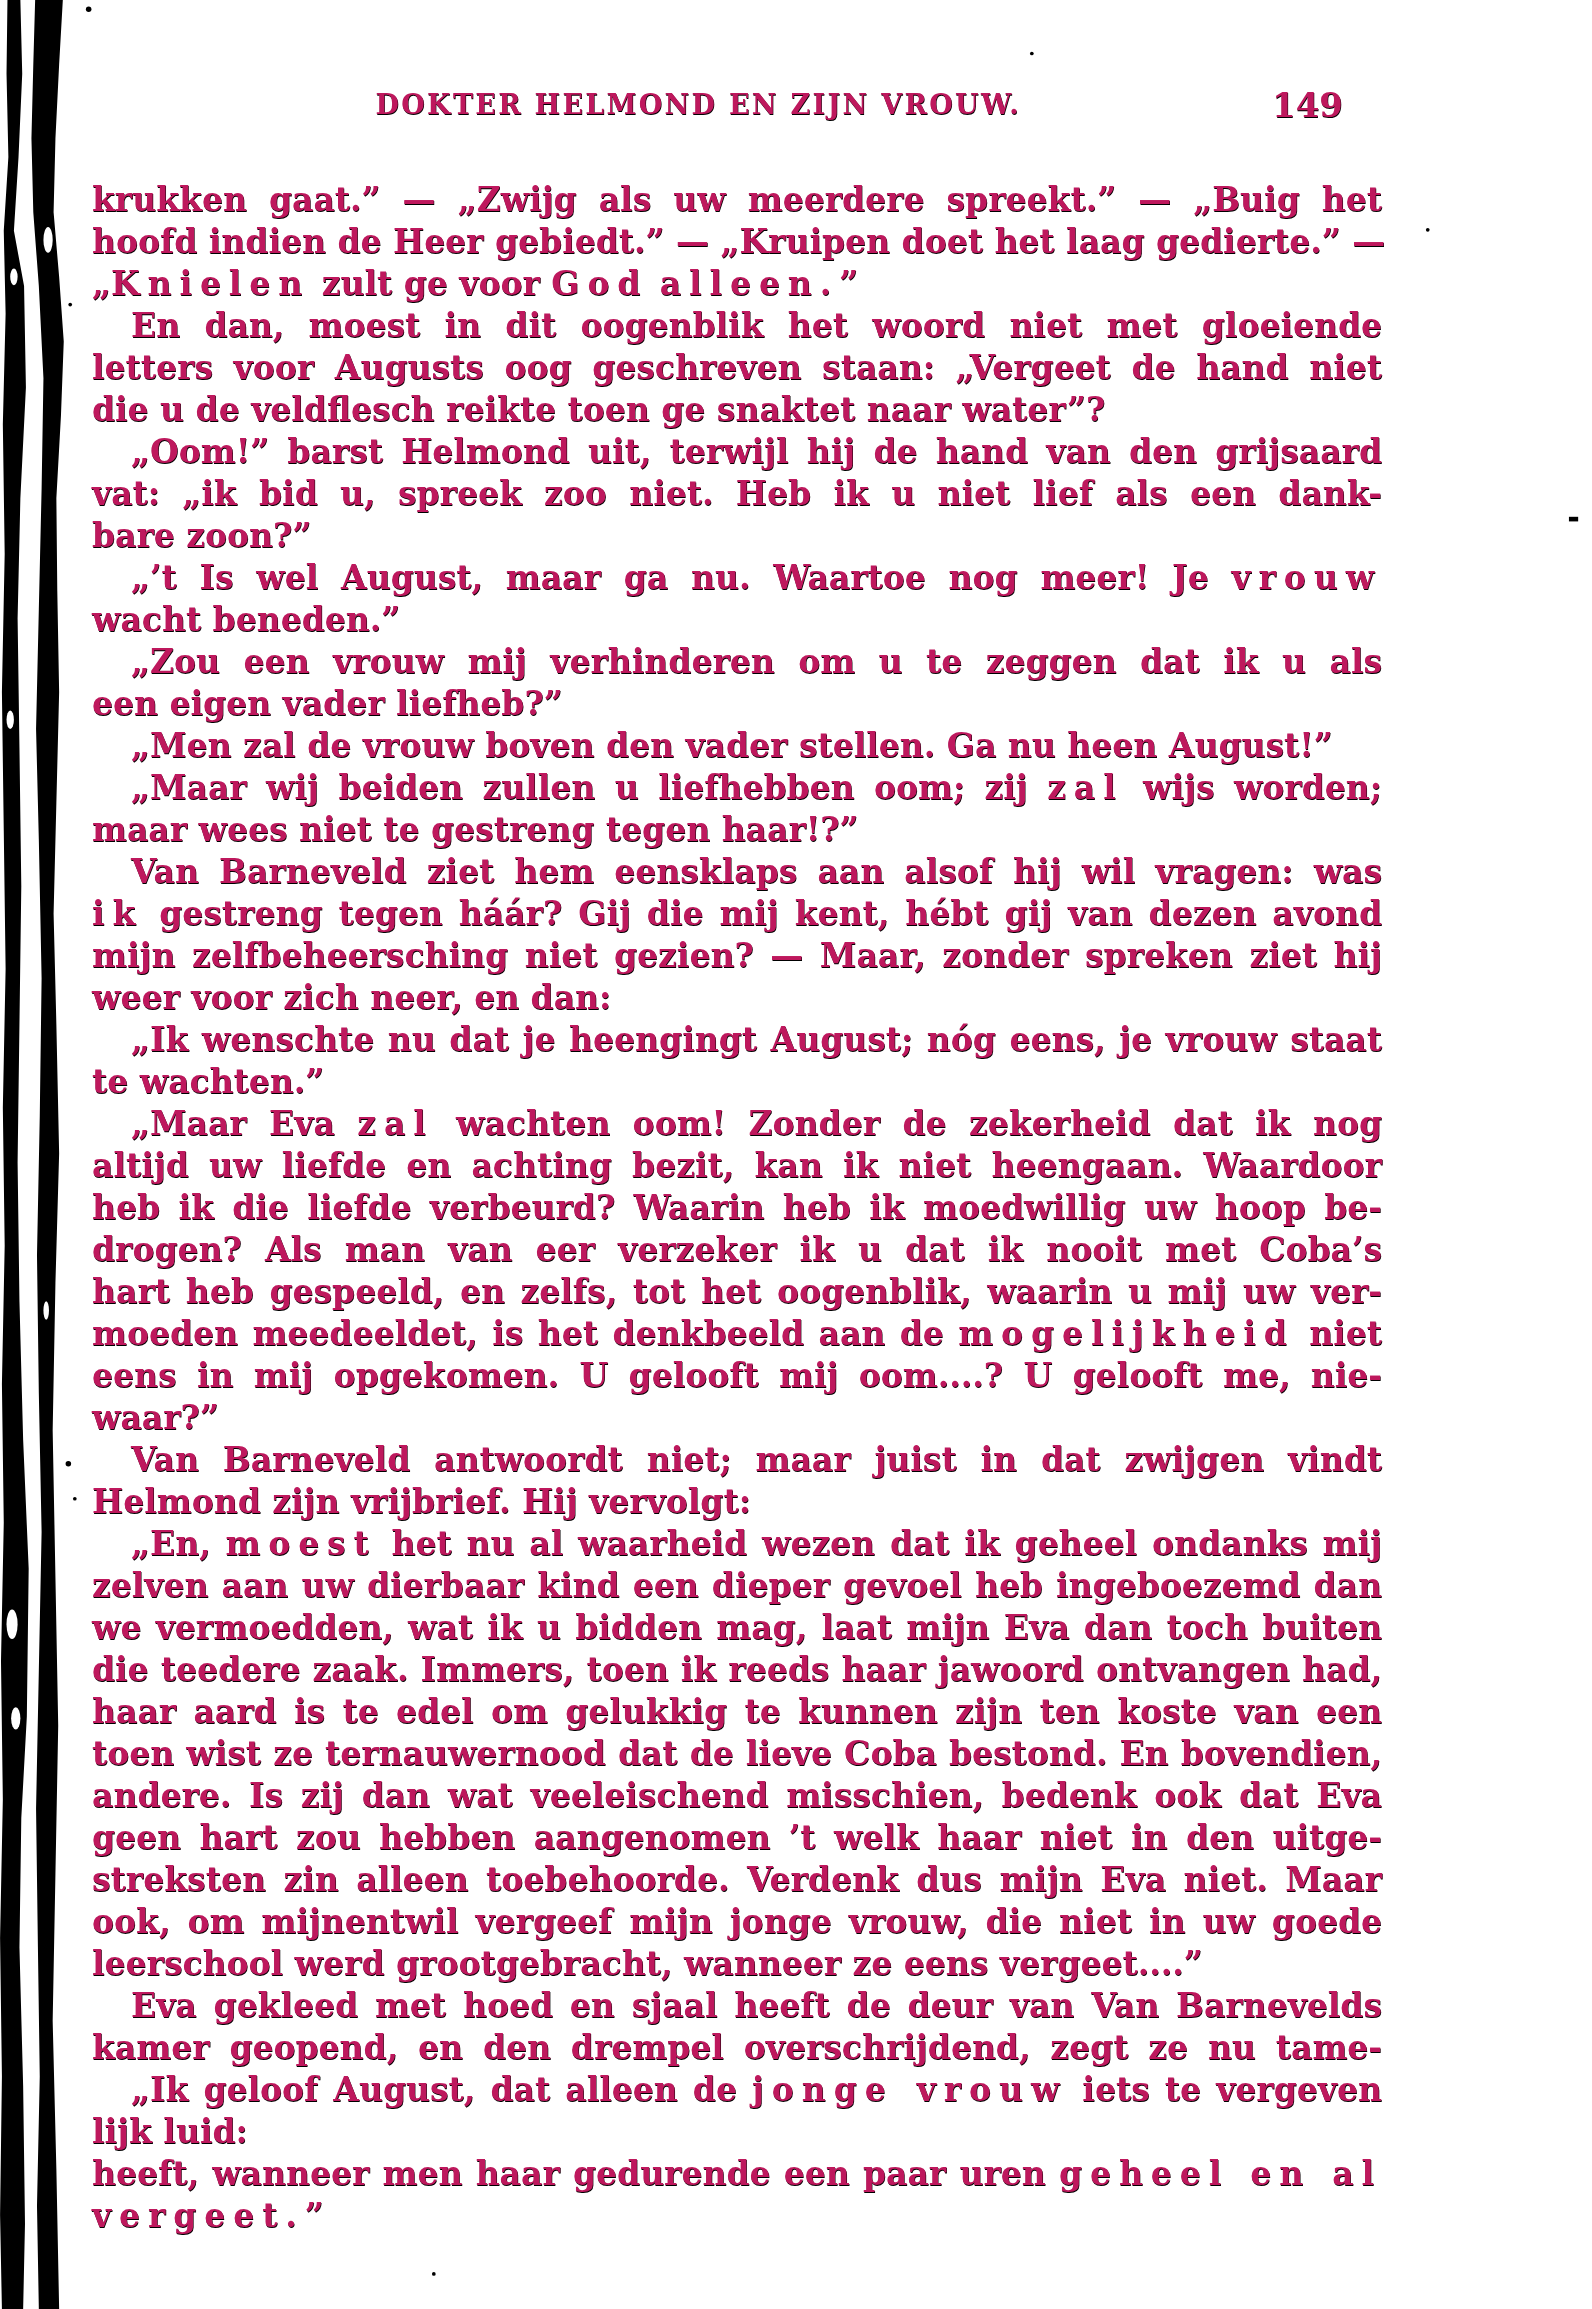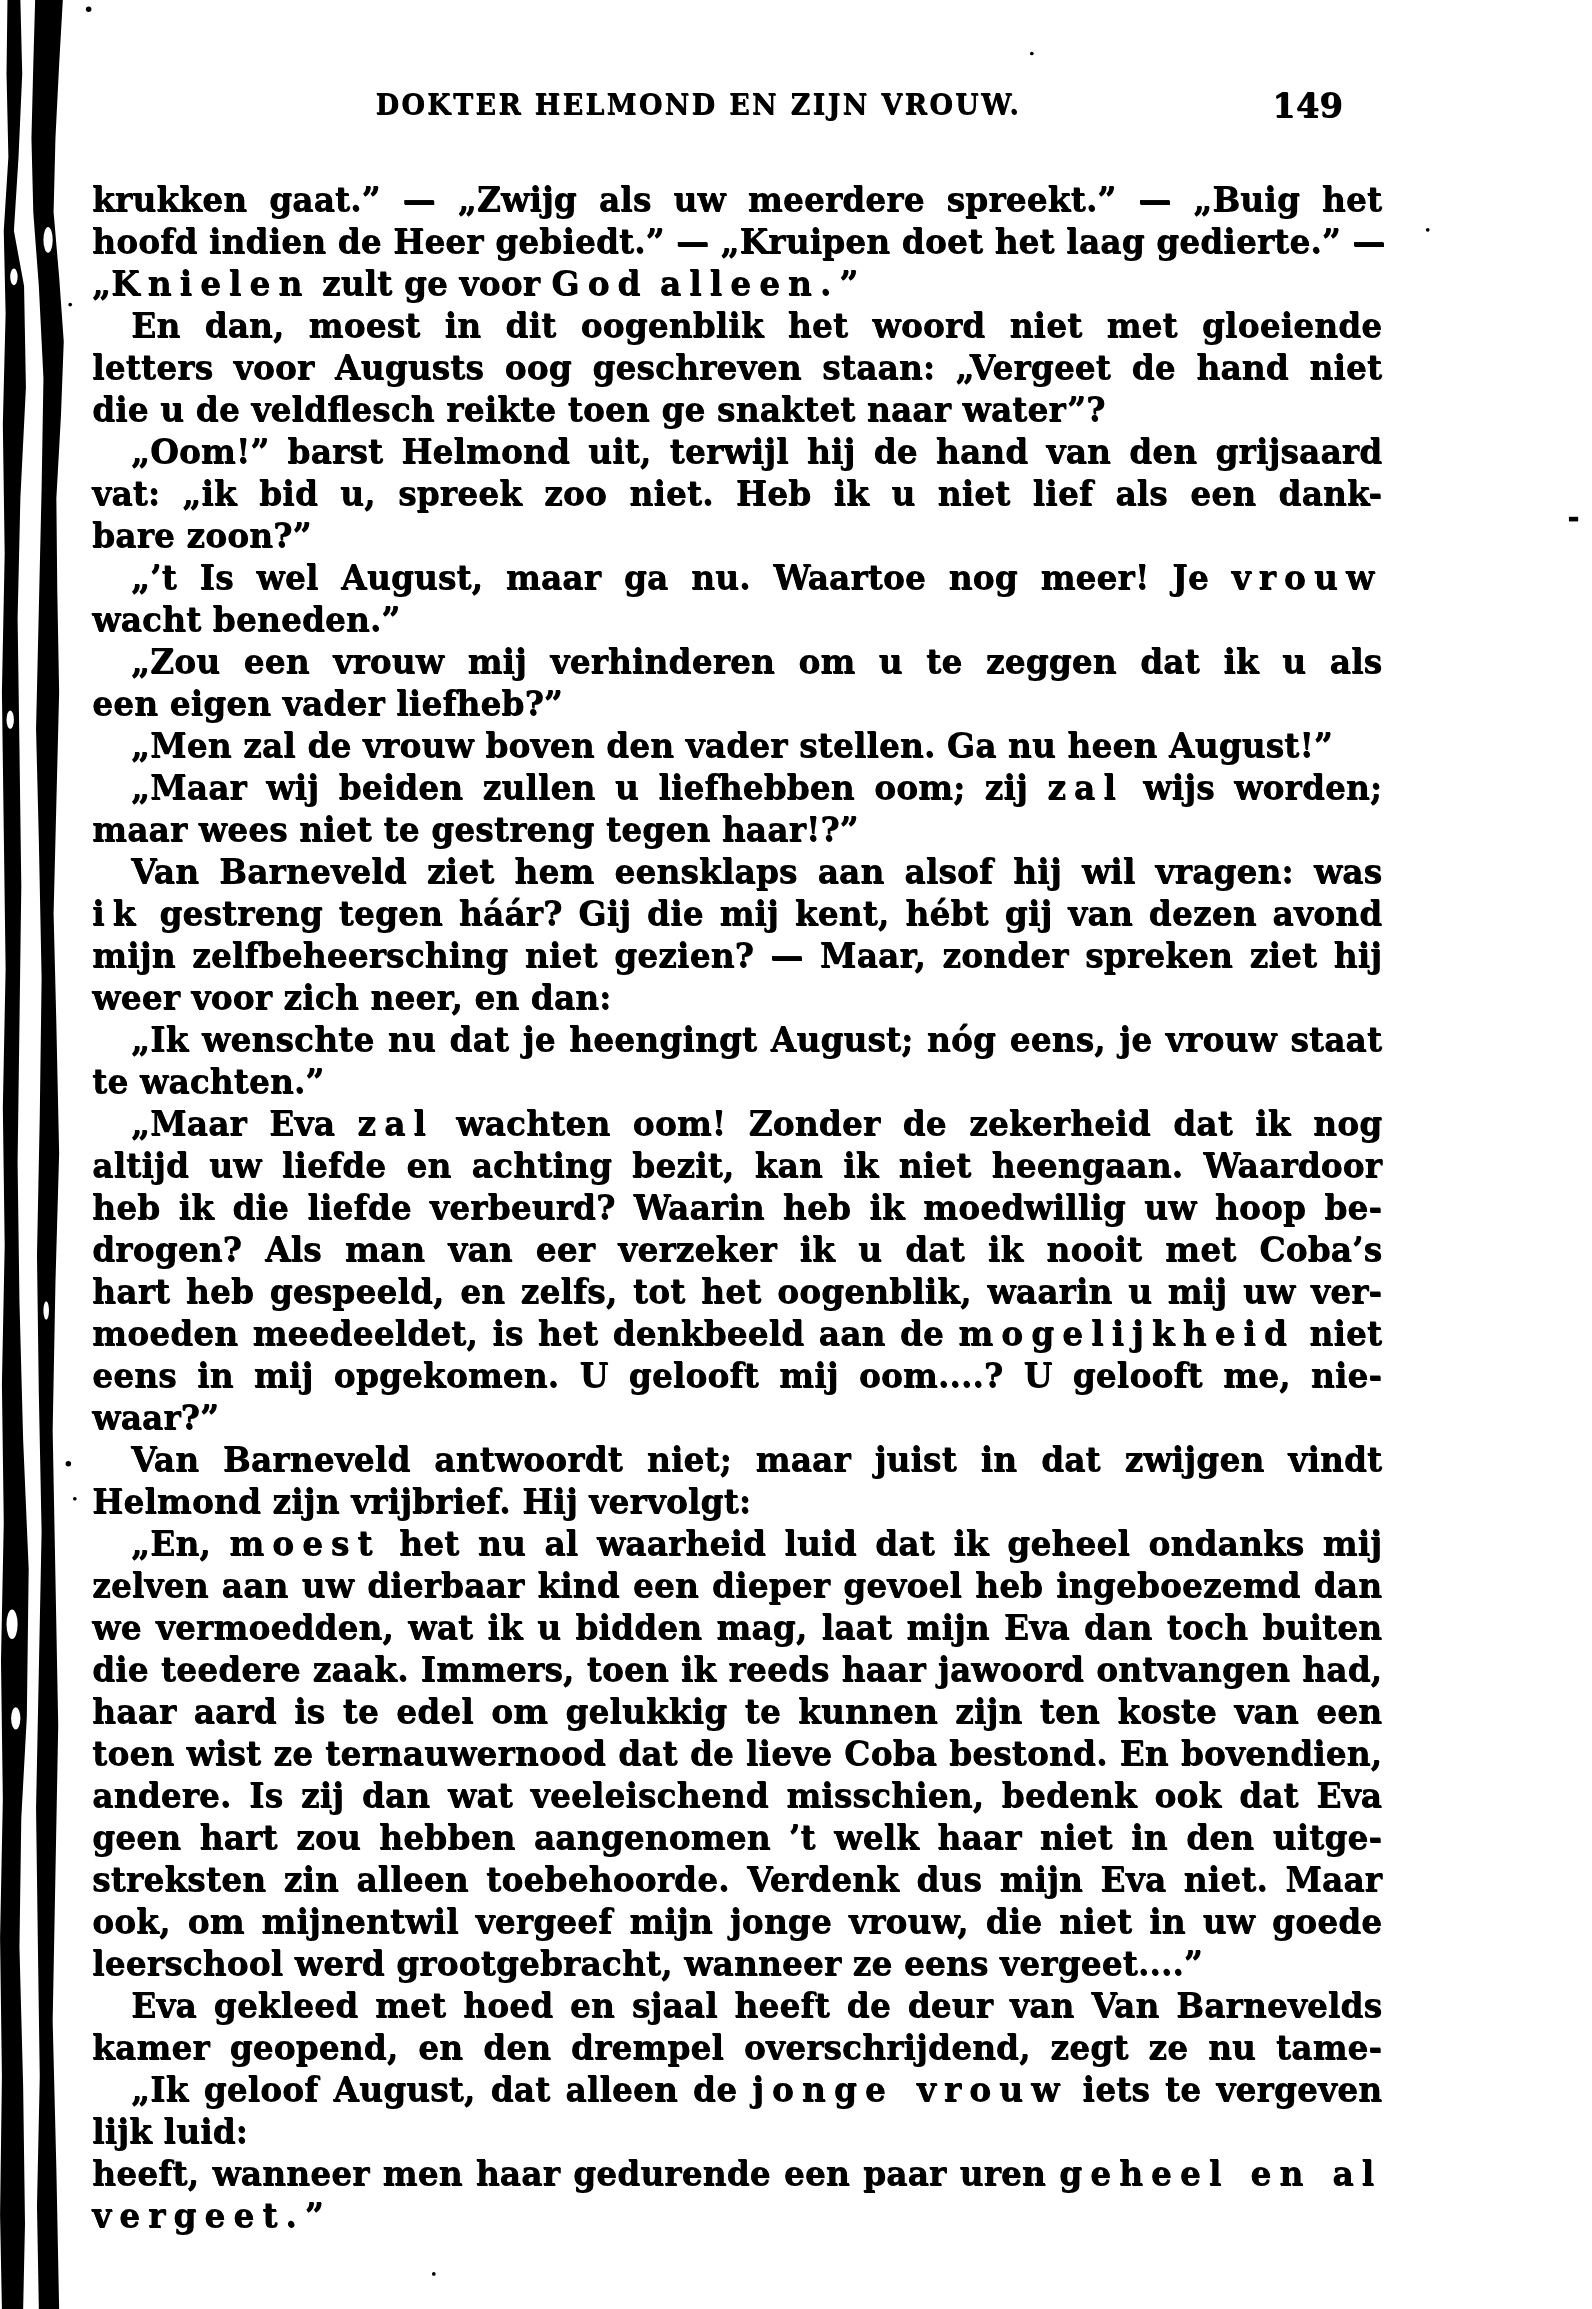--- a/index.html
+++ b/index.html
@@ -3,21 +3,21 @@
 <meta charset="utf-8">
 <style>
   html, body { margin: 0; padding: 0; background: #ffffff; }
   .page {
     position: relative;
     width: 1593px;
     height: 2309px;
     background: #ffffff;
     overflow: hidden;
     font-family: "DejaVu Serif", serif;
-    color: #000000;
+    color: #be185d;
   }
   .artifacts {
     position: absolute;
     left: 0; top: 0;
     width: 1593px; height: 2309px;
     pointer-events: none;
   }
   .content {
     position: absolute;
     left: 92px;
@@ -129,21 +129,21 @@
         <div class="line indent"><span>„Maar Eva </span><span class="sp">zal</span><span> wachten oom! Zonder de zekerheid dat ik nog</span></div>
         <div class="line"><span>altijd uw liefde en achting bezit, kan ik niet heengaan. Waardoor</span></div>
         <div class="line"><span>heb ik die liefde verbeurd? Waarin heb ik moedwillig uw hoop be-</span></div>
         <div class="line"><span>drogen? Als man van eer verzeker ik u dat ik nooit met Coba’s</span></div>
         <div class="line"><span>hart heb gespeeld, en zelfs, tot het oogenblik, waarin u mij uw ver-</span></div>
         <div class="line"><span>moeden meedeeldet, is het denkbeeld aan de </span><span class="sp">mogelijkheid</span><span> niet</span></div>
         <div class="line"><span>eens in mij opgekomen. U gelooft mij oom....? U gelooft me, nie-</span></div>
         <div class="line left"><span>waar?”</span></div>
         <div class="line indent"><span>Van Barneveld antwoordt niet; maar juist in dat zwijgen vindt</span></div>
         <div class="line left"><span>Helmond zijn vrijbrief. Hij vervolgt:</span></div>
-        <div class="line indent"><span>„En, </span><span class="sp">moest</span><span> het nu al waarheid luid dat ik geheel ondanks mij</span></div>
+        <div class="line indent"><span>„En, </span><span class="sp">moest</span><span> het nu al waarheid wezen dat ik geheel ondanks mij</span></div>
         <div class="line"><span>zelven aan uw dierbaar kind een dieper gevoel heb ingeboezemd dan</span></div>
         <div class="line"><span>we vermoedden, wat ik u bidden mag, laat mijn Eva dan toch buiten</span></div>
         <div class="line"><span>die teedere zaak. Immers, toen ik reeds haar jawoord ontvangen had,</span></div>
         <div class="line"><span>haar aard is te edel om gelukkig te kunnen zijn ten koste van een</span></div>
         <div class="line"><span>toen wist ze ternauwernood dat de lieve Coba bestond. En bovendien,</span></div>
         <div class="line"><span>andere. Is zij dan wat veeleischend misschien, bedenk ook dat Eva</span></div>
         <div class="line"><span>geen hart zou hebben aangenomen ’t welk haar niet in den uitge-</span></div>
         <div class="line"><span>streksten zin alleen toebehoorde. Verdenk dus mijn Eva niet. Maar</span></div>
         <div class="line"><span>ook, om mijnentwil vergeef mijn jonge vrouw, die niet in uw goede</span></div>
         <div class="line left"><span>leerschool werd grootgebracht, wanneer ze eens vergeet....”</span></div>

